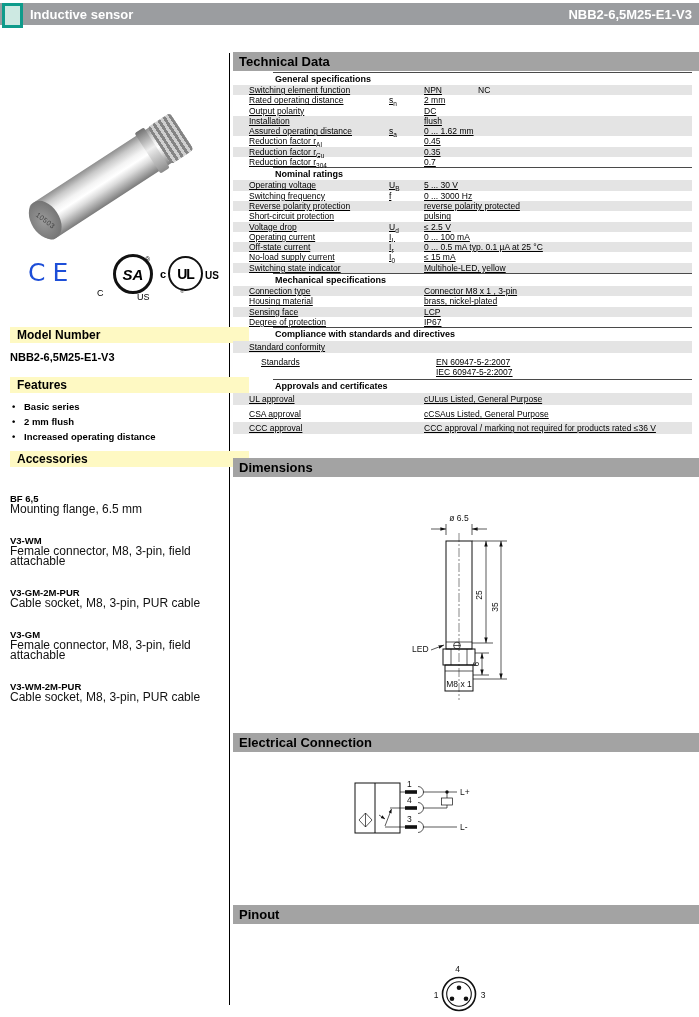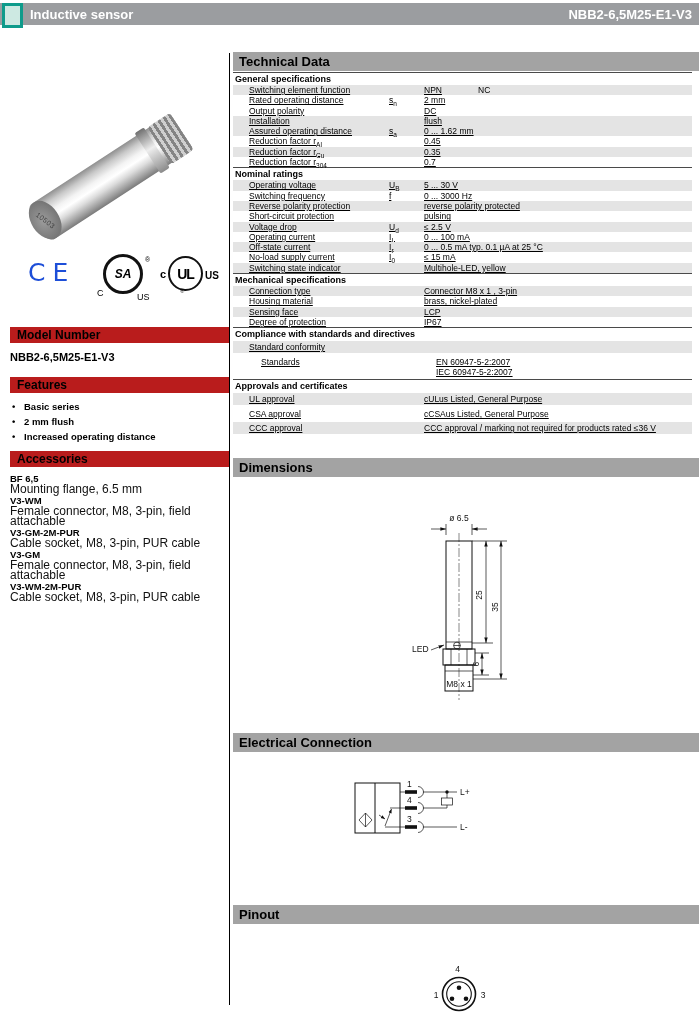--- a/index.html
+++ b/index.html
@@ -9,31 +9,31 @@
   
   .topbar{position:absolute;left:0;top:3px;width:699px;height:22px;background:#9b9da0;}
   .topbar-title{position:absolute;left:30px;top:4px;font-size:13px;font-weight:bold;color:#fff;}
   .topbar-model{position:absolute;right:7px;top:4px;font-size:13px;font-weight:bold;color:#fff;}
   .prodicon{position:absolute;left:2px;top:3px;width:15px;height:19px;background:#cde9e2;border:3px solid #0e9b8b;}
 
   
   .vline{position:absolute;left:229px;top:53px;width:1px;height:952px;background:#000;}
 
   
-  .lbar{position:absolute;left:10px;width:219px;height:16px;background:#b91c1c;
+  .lbar{position:absolute;left:10px;width:239px;height:16px;background:#fef9c3;
         font-size:12px;font-weight:bold;line-height:16px;padding-left:7px;box-sizing:border-box;}
   #bar-model{top:327px}
   #bar-features{top:377px}
   #bar-acc{top:451px}
   .model-value{position:absolute;left:10px;top:351px;font-size:11px;font-weight:bold;}
   .features-list{position:absolute;left:12px;top:399px;width:210px;}
   .feature-item{font-size:9.5px;font-weight:bold;line-height:15px;display:flex;}
   .feature-item .bullet{width:12px;flex:none;}
   .acc-list{position:absolute;left:10px;top:472px;width:215px;}
-  .acc-name{font-size:9.5px;font-weight:bold;line-height:11px;margin-top:1px;}
+  .acc-name{font-size:9.5px;font-weight:bold;line-height:11px;margin-top:21px;}
   .acc-desc{font-size:12px;line-height:10px;color:#111;}
 
   
   .photo-wrap{position:absolute;left:0px;top:45px;width:229px;height:200px;}
   .photo-cyl{position:absolute;left:36px;top:160px;width:172px;height:42px;
      transform:rotate(-33deg);transform-origin:0 50%;border-radius:9px/16px;
      background:linear-gradient(180deg,#8f8f8f,#c9c9c9 18%,#f3f3f3 38%,#ffffff 52%,#dcdcdc 68%,#a0a0a0 88%,#7a7a7a);}
   .photo-cap{position:absolute;left:-3px;top:0px;width:28px;height:42px;border-radius:50%;
      background:radial-gradient(ellipse at 42% 50%,#9c9c9c,#6e6e6e 85%);
      display:flex;align-items:center;justify-content:center;}
@@ -41,23 +41,23 @@
   .photo-nut{position:absolute;right:28px;top:-3px;width:11px;height:48px;
      background:linear-gradient(180deg,#707070,#eee 45%,#8a8a8a);border-radius:2px;}
   .photo-conn{position:absolute;right:-2px;top:-1px;width:27px;height:44px;border-radius:4px;
      background:repeating-linear-gradient(90deg,#848484 0 3px,#cfcfcf 3px 6px);}
 
   
   .certs{position:absolute;left:0;top:248px;width:229px;height:62px;}
   .ce-mark{position:absolute;left:28px;top:10px;font-size:25px;letter-spacing:7px;color:#1d4ed8;
      font-family:"DejaVu Sans",sans-serif;}
   .csa{position:absolute;left:97px;top:2px;width:58px;height:58px;}
-  .csa-circle{position:absolute;left:6px;top:4px;width:34px;height:34px;border:3.5px solid #111;
+  .csa-circle{position:absolute;left:16px;top:4px;width:34px;height:34px;border:3.5px solid #111;
      border-radius:50%;display:flex;align-items:center;justify-content:center;
-     font-size:12px;font-weight:bold;font-style:italic;}
+     font-size:15px;font-weight:bold;font-style:italic;}
   .csa-reg{position:absolute;left:48px;top:6px;font-size:7px;}
   .csa-c{position:absolute;left:0px;top:38px;font-size:9px;}
   .csa-us{position:absolute;left:40px;top:42px;font-size:9px;}
   .ul{position:absolute;left:160px;top:8px;width:66px;height:48px;}
   .ul-c{position:absolute;left:0;top:12px;font-size:11px;font-weight:bold;}
   .ul-circle{position:absolute;left:8px;top:0px;width:31px;height:31px;border:2.5px solid #111;
      border-radius:50%;display:flex;align-items:center;justify-content:center;
      font-size:14px;font-weight:800;letter-spacing:-1px;}
   .ul-us{position:absolute;left:45px;top:14px;font-size:10px;font-weight:bold;}
   .ul-reg{position:absolute;left:20px;top:32px;font-size:6px;}
@@ -66,21 +66,21 @@
   .rbar{position:absolute;left:233px;width:538px;height:19px;background:#a3a3a3;
         font-size:13px;font-weight:bold;line-height:19px;padding-left:6px;box-sizing:border-box;}
   #bar-tech{top:52px}
   #bar-dims{top:458px}
   #bar-elec{top:733px}
   #bar-pinout{top:905px}
 
   
   #tech-sections{position:absolute;left:233px;top:72px;width:459px;}
   .sec-title{font-weight:bold;font-size:9px;border-top:1px solid #4a4a4a;
-             padding:1.5px 0 1.5px 2px;line-height:9px;}
+             padding:1.5px 0 1.5px 2px;line-height:9px;margin-left:40px;}
   .trow{display:flex;min-height:10.3px;line-height:10.3px;font-size:8.5px;position:relative;text-decoration:underline;}
   .trow.stripe{background:#e4e4e4;}
   .lbl{width:140px;padding-left:16px;flex:none;}
   .ind2 .lbl{padding-left:28px;}
   .sym{width:35px;flex:none;}
   .val{flex:1;white-space:pre-line;}
   .val2{position:absolute;left:245px;top:0;}
   sub{font-size:6.5px;line-height:0;}
   .spaced .trow{min-height:11px;margin:1px 0 2.5px;padding-top:1px;line-height:10px;}
 

